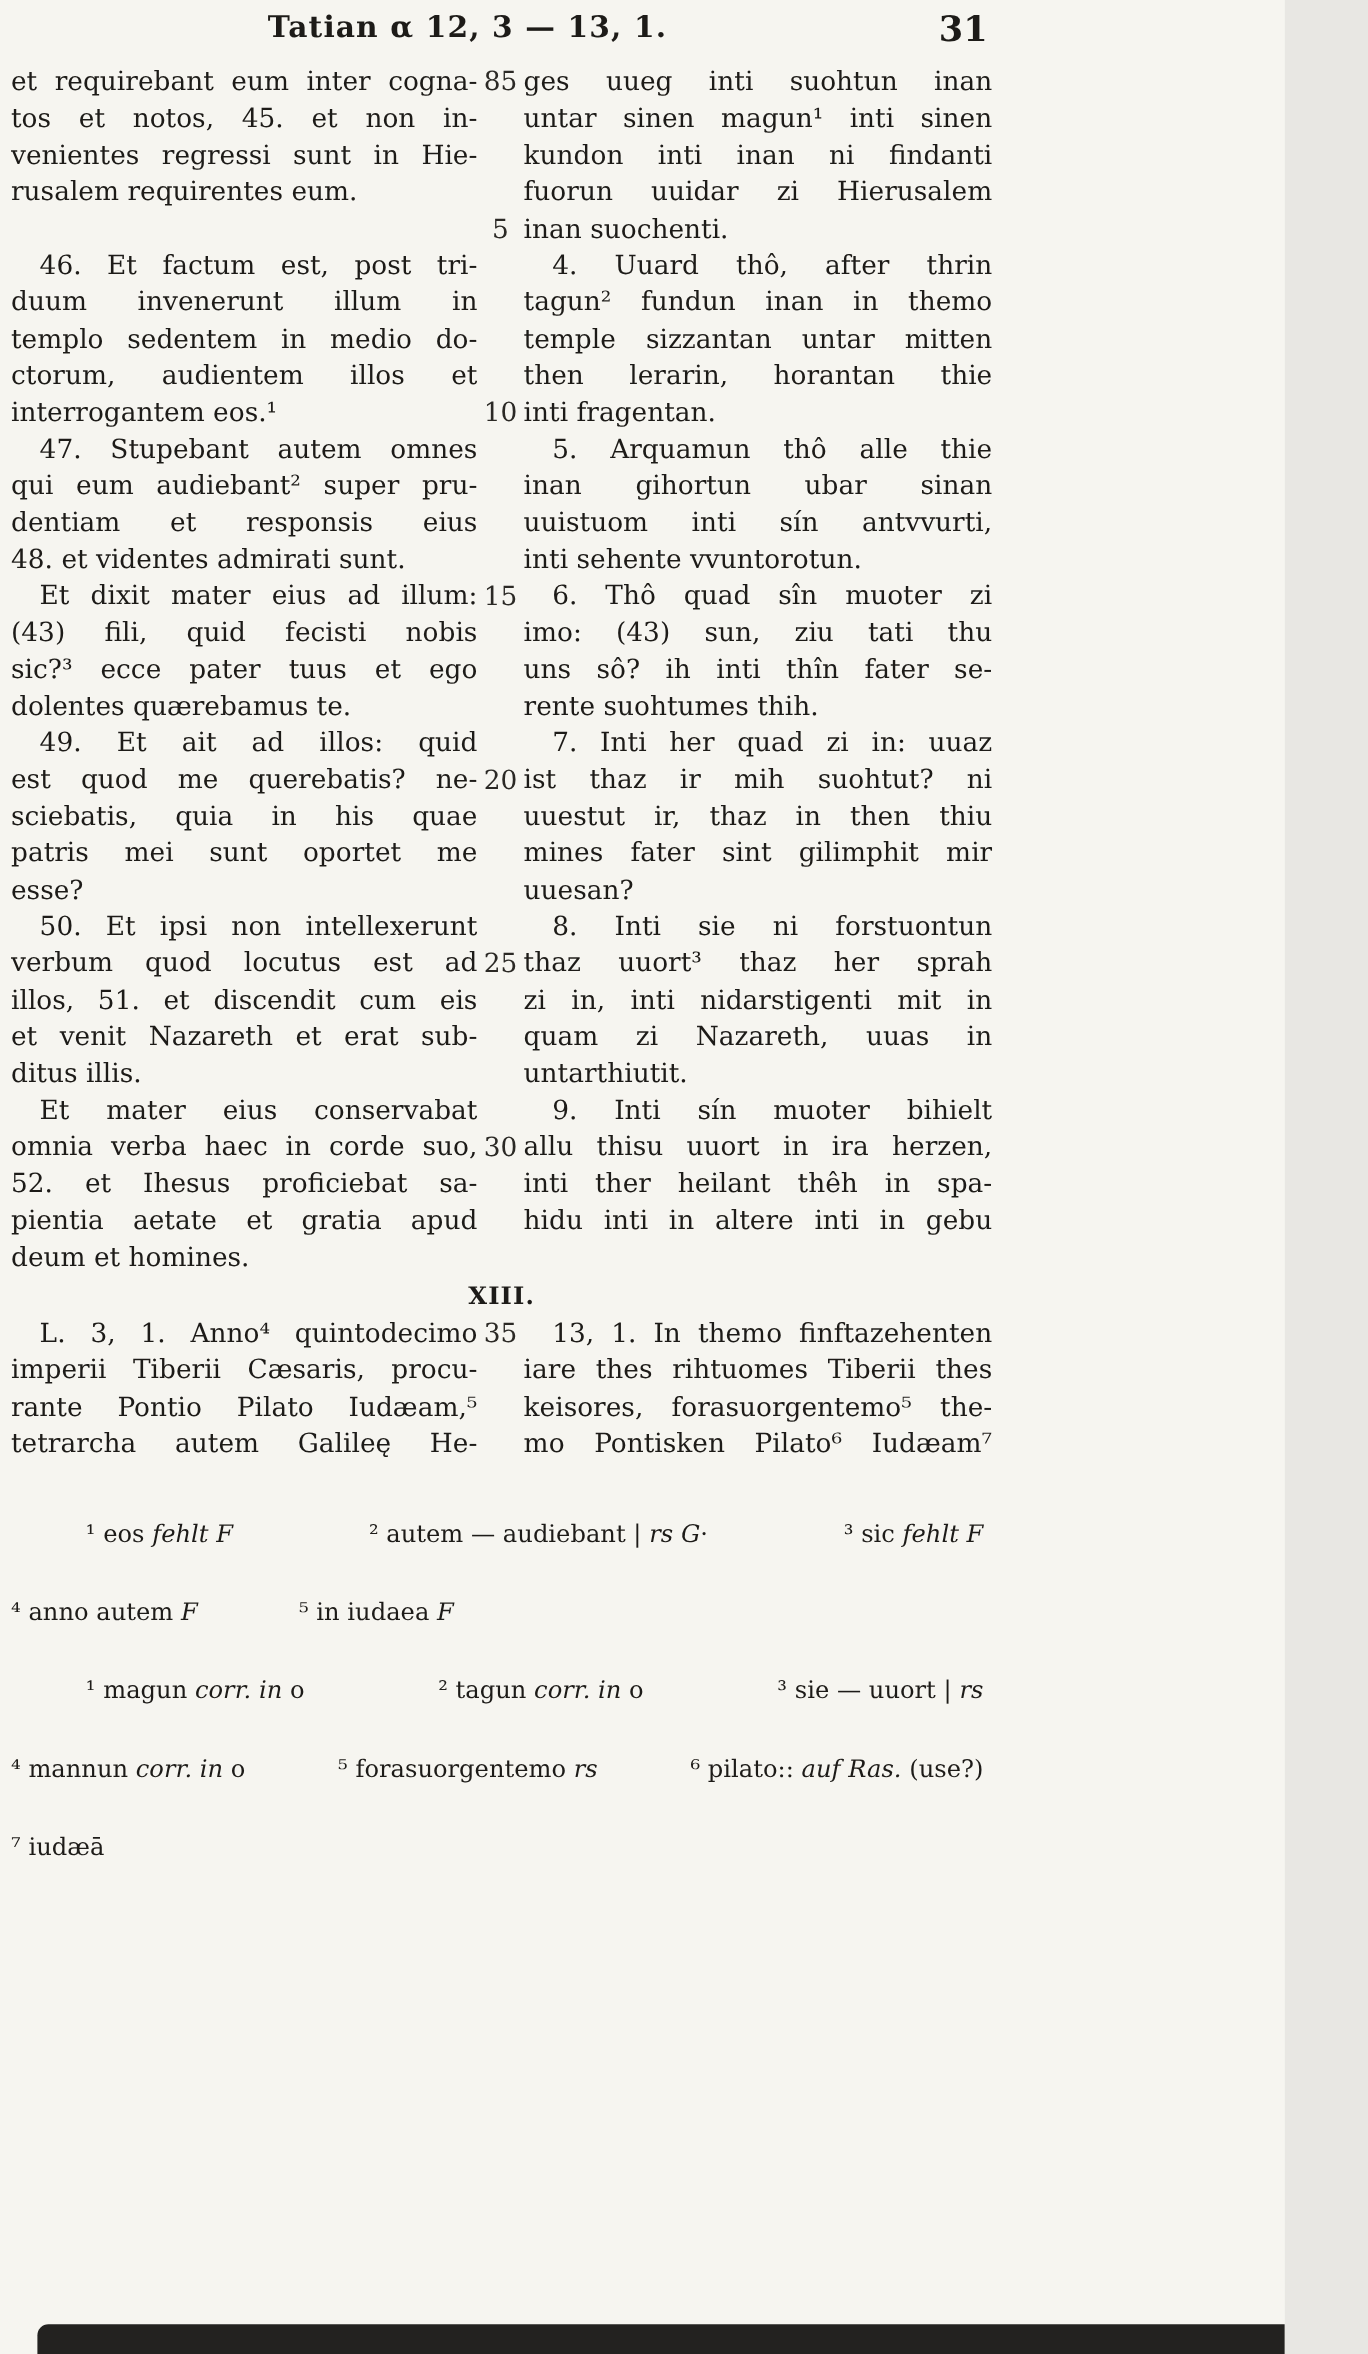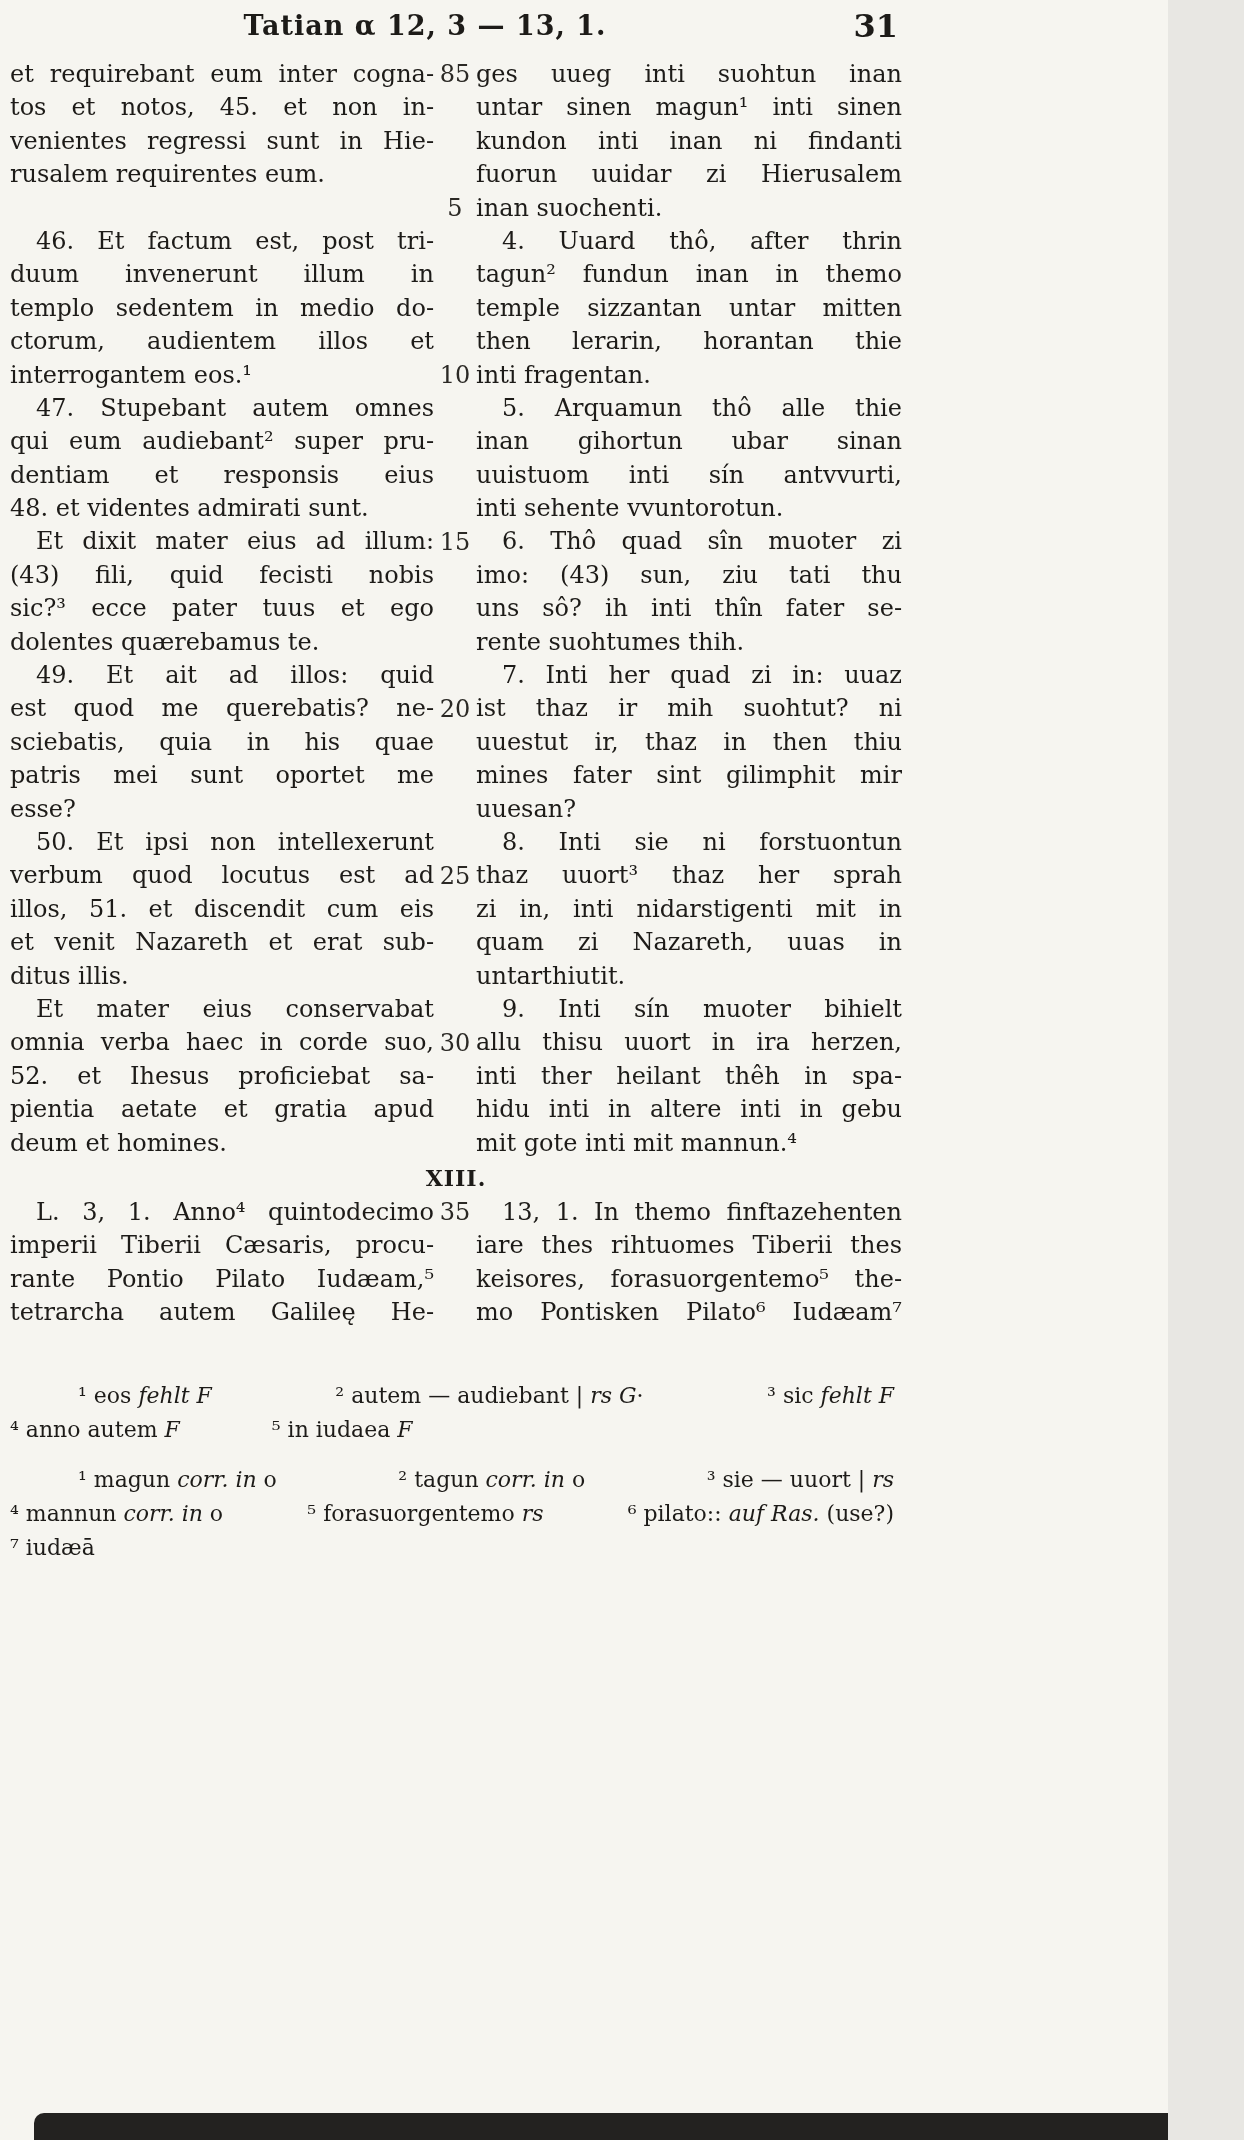--- a/index.html
+++ b/index.html
@@ -59,21 +59,21 @@
   .ln-2 { top: 301px; }
   .ln-3 { top: 468px; }
   .ln-4 { top: 635px; }
   .ln-5 { top: 802px; }
   .ln-6 { top: 969px; }
   .ln-7 { top: 1138px; }
   
   .apparatus { width: 884px; font-size: 22px; }
   .apparatus-1 { margin-top: 50px; }
   .apparatus-2 { margin-top: 16px; }
-  .fn-row { display: flex; gap: 92px; height: 34px; line-height: 34px; white-space: nowrap; }
+  .fn-row { display: flex; gap: 92px; height: 34px; line-height: 34px; white-space: nowrap; margin-top: 37px; }
   .fn-row.spread { justify-content: space-between; gap: 0; }
   .fn-row.fn-first { padding-left: 68px; }
   .fn-entry { display: inline-block; }
   .it { font-style: italic; }
   
   .scan-strip {
     position: absolute; left: 34px; right: 0; bottom: 0; height: 27px;
     background: #232220;
     border-top-left-radius: 10px;
   }
@@ -153,21 +153,20 @@
             <div class="tline endline">uuesan?</div>
             <div class="tline indent">8. Inti sie ni forstuontun</div>
             <div class="tline">thaz uuort³ thaz her sprah</div>
             <div class="tline">zi in, inti nidarstigenti mit in</div>
             <div class="tline">quam zi Nazareth, uuas in</div>
             <div class="tline endline">untarthiutit.</div>
             <div class="tline indent">9. Inti sín muoter bihielt</div>
             <div class="tline">allu thisu uuort in ira herzen,</div>
             <div class="tline">inti ther heilant thêh in spa-</div>
             <div class="tline">hidu inti in altere inti in gebu</div>
-            <div class="tline endline">mit gote inti mit mannun.⁴</div>
           </div>
       </div>
 
       <div class="chapter-heading">XIII.</div>
 
       <div class="cols">
         <div class="col-latin">
             <div class="tline indent">L. 3, 1. Anno⁴ quintodecimo</div>
             <div class="tline">imperii Tiberii Cæsaris, procu-</div>
             <div class="tline">rante Pontio Pilato Iudæam,⁵</div>

